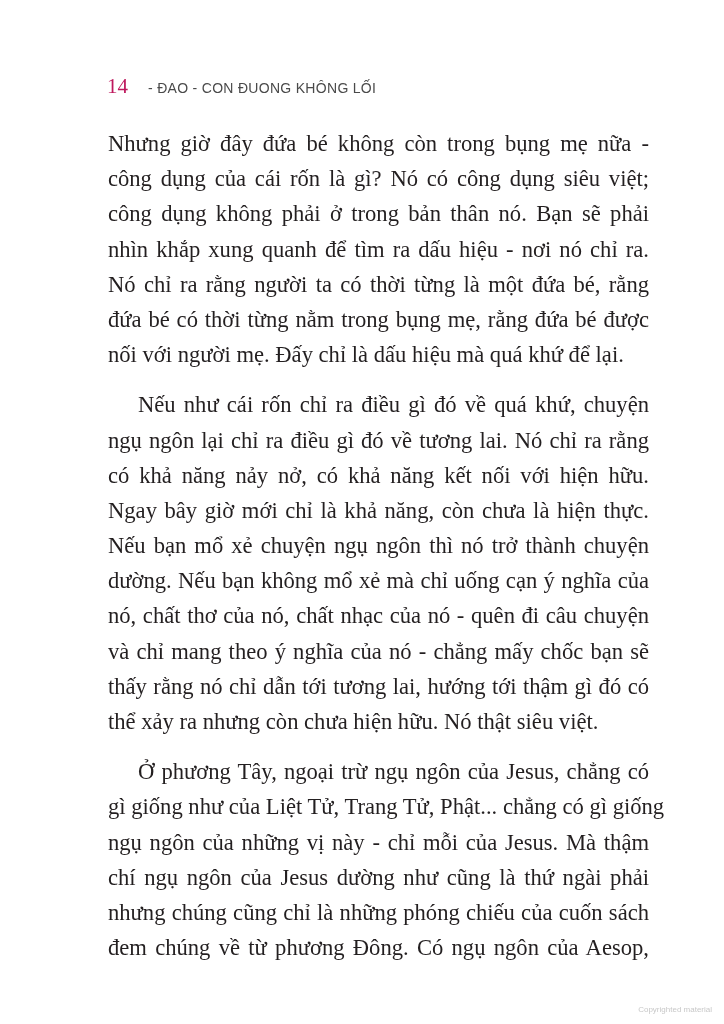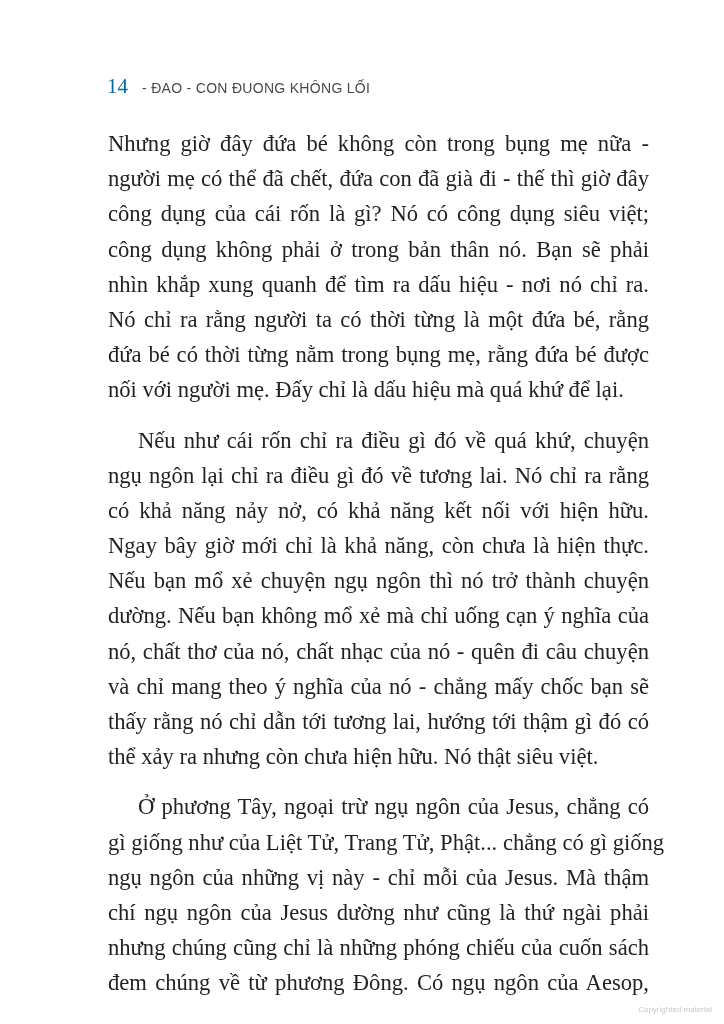--- a/index.html
+++ b/index.html
@@ -4,24 +4,24 @@
   <style>
     html, body { margin: 0; padding: 0; }
     body {
       width: 724px; height: 1024px; background: #ffffff; position: relative; overflow: hidden;
       font-family: "DejaVu Serif", "Liberation Serif", serif; color: #231f20;
     }
     .header {
       position: absolute; left: 107px; top: 74px; display: flex; align-items: baseline;
       white-space: nowrap;
     }
-    .page-num { font-family: "Liberation Serif", serif; font-size: 21px; color: #0369a1; }
+    .page-num { font-family: "Liberation Serif", serif; font-size: 21px; color: #be185d; }
     .running-title {
       font-family: "Liberation Sans", sans-serif; font-size: 14px; color: #4a4a4a;
-      letter-spacing: 0.3px; margin-left: 14px;
+      letter-spacing: 0.3px; margin-left: 20px;
     }
     .body-text {
       position: absolute; left: 108px; top: 126px; width: 541px;
       font-family: "Liberation Serif", serif; font-size: 22.6px; line-height: 35.2px;
       color: #231f20;
     }
     .para { margin: 0 0 15px 0; }
     .line { display: block; text-align: justify; text-align-last: justify; white-space: nowrap; height: 35.2px; }
     .line.last { text-align-last: left; }
     .indent { padding-left: 30px; }
@@ -34,21 +34,20 @@
 <body>
 
 <div class="header">
   <span class="page-num">14</span>
   <span class="running-title">- ĐAO - CON ĐUONG KHÔNG LỐI</span>
 </div>
 
 <div class="body-text">
   <p class="para">
     <span class="line">Nhưng giờ đây đứa bé không còn trong bụng mẹ nữa -</span>
-    <span class="line">người mẹ có thể đã chết, đứa con đã già đi - thế thì giờ đây</span>
     <span class="line">công dụng của cái rốn là gì? Nó có công dụng siêu việt;</span>
     <span class="line">công dụng không phải ở trong bản thân nó. Bạn sẽ phải</span>
     <span class="line">nhìn khắp xung quanh để tìm ra dấu hiệu - nơi nó chỉ ra.</span>
     <span class="line">Nó chỉ ra rằng người ta có thời từng là một đứa bé, rằng</span>
     <span class="line">đứa bé có thời từng nằm trong bụng mẹ, rằng đứa bé được</span>
     <span class="line last">nối với người mẹ. Đấy chỉ là dấu hiệu mà quá khứ để lại.</span>
   </p>
   <p class="para">
     <span class="line indent">Nếu như cái rốn chỉ ra điều gì đó về quá khứ, chuyện</span>
     <span class="line">ngụ ngôn lại chỉ ra điều gì đó về tương lai. Nó chỉ ra rằng</span>

